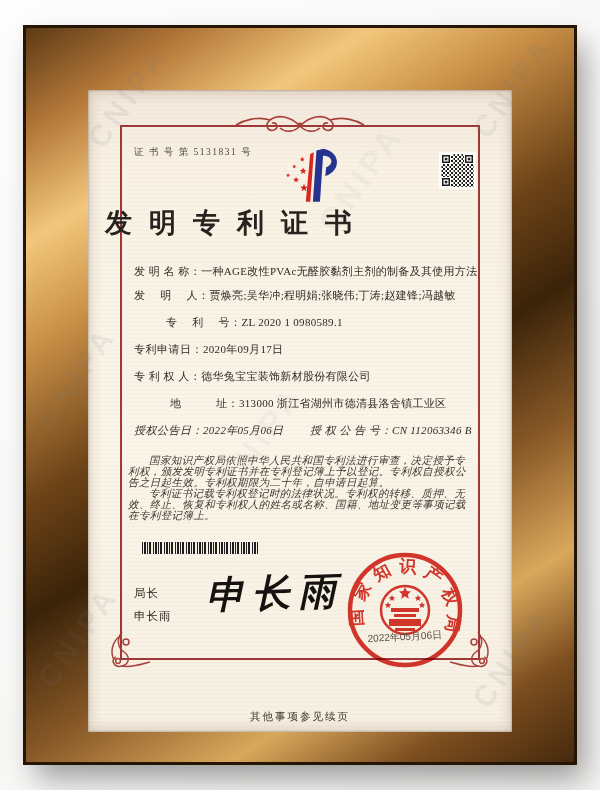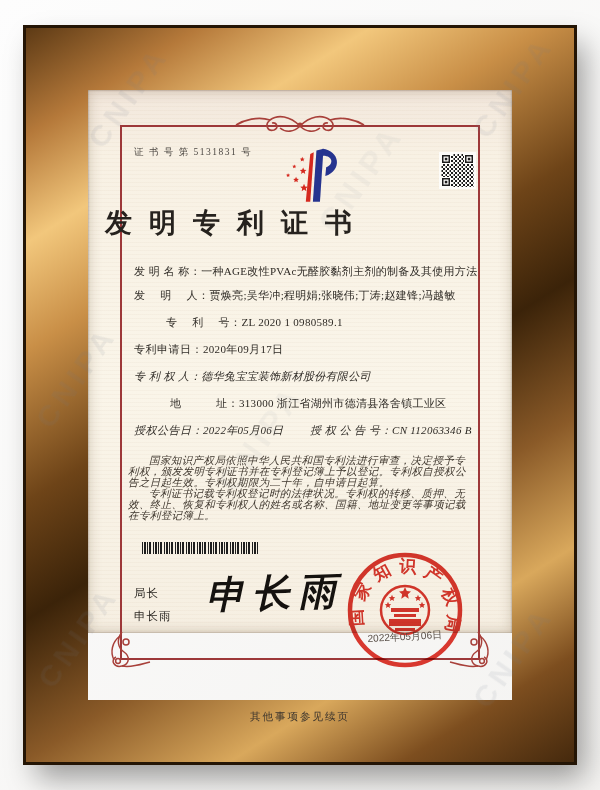--- a/index.html
+++ b/index.html
@@ -17,21 +17,21 @@
   
   .frame {
     position:absolute; left:26px; top:28px; width:548px; height:734px;
     border:62px solid transparent;
     border-image:linear-gradient(148deg,#5d3a15 0%,#b5793a 10%,#f2c77c 20%,#c98f47 30%,#6e4418 44%,#3b2309 55%,#8a5a28 68%,#d9a85c 80%,#7d4e1f 90%,#45290d 100%) 62;
     box-shadow:0 0 0 3px #241505, 10px 16px 28px rgba(0,0,0,.38);
     z-index:1;
   }
   
   .paper {
-    position:absolute; left:88px; top:90px; width:424px; height:543px; z-index:2;
+    position:absolute; left:88px; top:90px; width:424px; height:642px; z-index:2;
     background:
       repeating-linear-gradient(180deg, rgba(170,140,100,.05) 0 1px, rgba(0,0,0,0) 1px 4px),
       linear-gradient(180deg,#f2e7dc 0%,#f8f1e4 12%,#faf5e9 55%,#f6efe2 100%);
     box-shadow:inset 0 0 14px rgba(90,60,30,.28), inset 0 0 2px rgba(50,30,10,.5);
     color:#332f2a;
   }
   .redbox { position:absolute; left:32px; top:35px; width:360px; height:535px;
             border:2px solid #9d3839; }
   .orn { position:absolute; color:#a8403a; z-index:3; }
 
@@ -172,21 +172,21 @@
       </div>
       <div class="frow" style="top:28px;">
         <span class="flabel">发　 明　 人：</span><span class="fvalue">贾焕亮;吴华冲;程明娟;张晓伟;丁涛;赵建锋;冯越敏</span>
       </div>
       <div class="frow" style="top:55px;margin-left:32px;">
         <span class="flabel">专　 利　 号：</span><span class="fvalue">ZL 2020 1 0980589.1</span>
       </div>
       <div class="frow" style="top:82px;">
         <span class="flabel">专利申请日：</span><span class="fvalue">2020年09月17日</span>
       </div>
-      <div class="frow" style="top:109px;font-style:italic;">
+      <div class="frow" style="top:109px;">
         <span class="flabel">专 利 权 人：</span><span class="fvalue">德华兔宝宝装饰新材股份有限公司</span>
       </div>
       <div class="frow" style="top:136px;margin-left:36px;">
         <span class="flabel">地　　　址：</span><span class="fvalue">313000 浙江省湖州市德清县洛舍镇工业区</span>
       </div>
       <div class="frow" style="top:163px;font-style:italic;">
         <span class="flabel">授权公告日：</span><span class="fvalue">2022年05月06日</span>
         <span class="pair2">
           <span class="flabel">授 权 公 告 号：</span><span class="fvalue">CN 112063346 B</span>
         </span>

